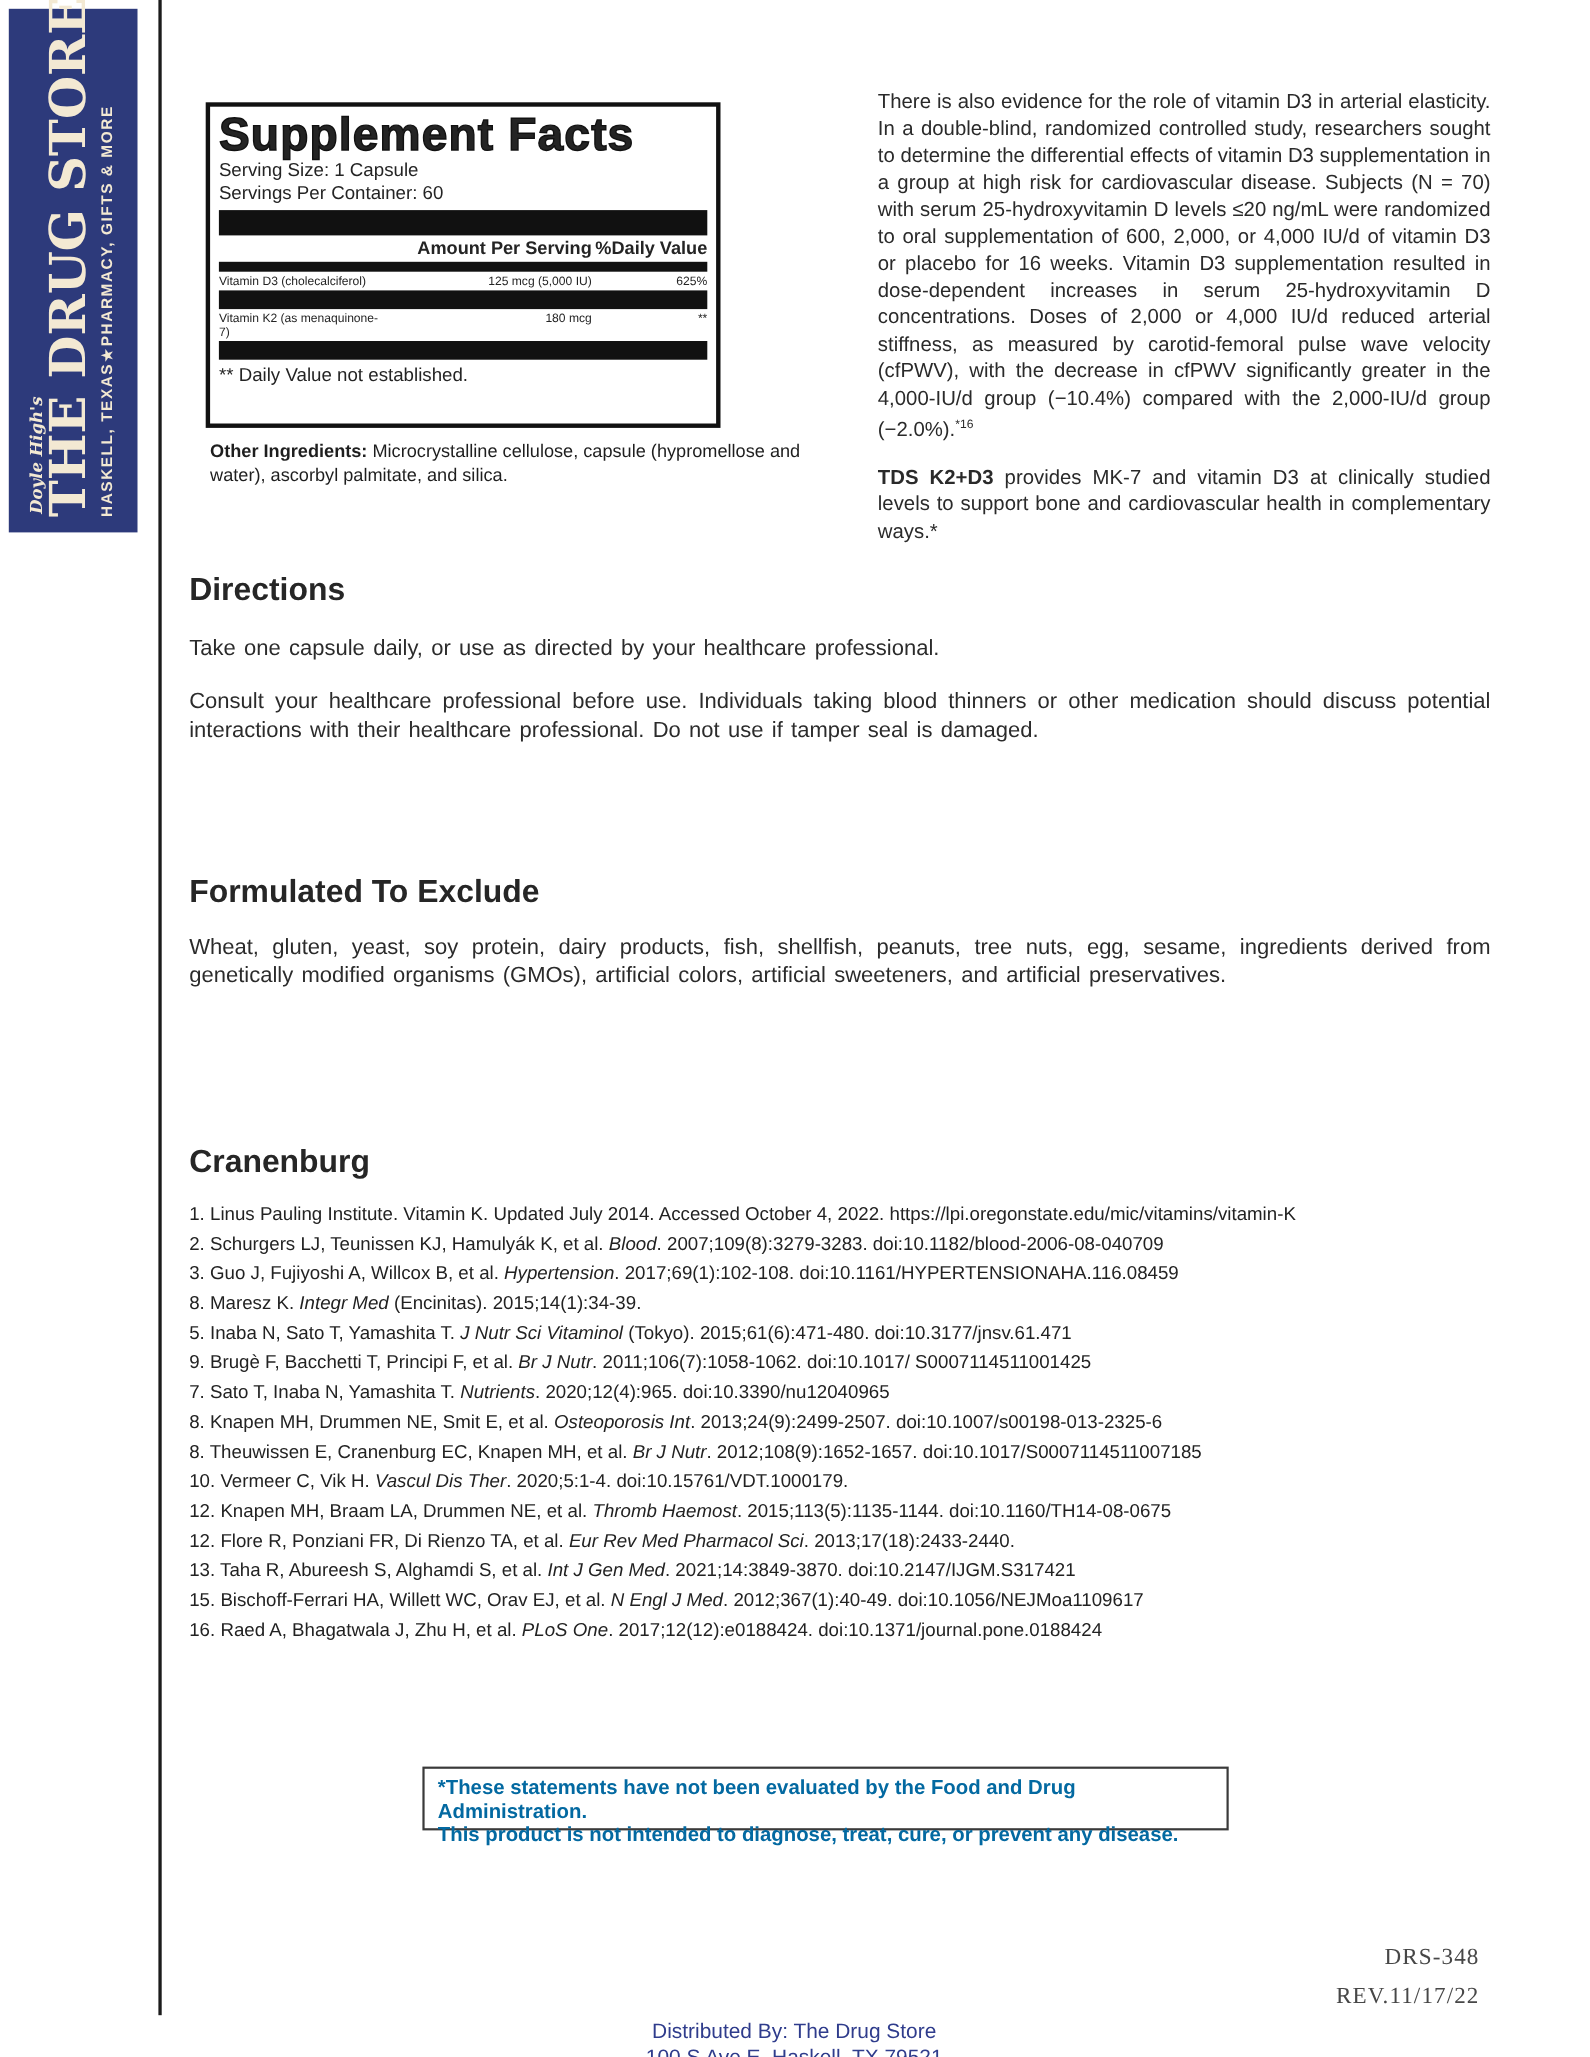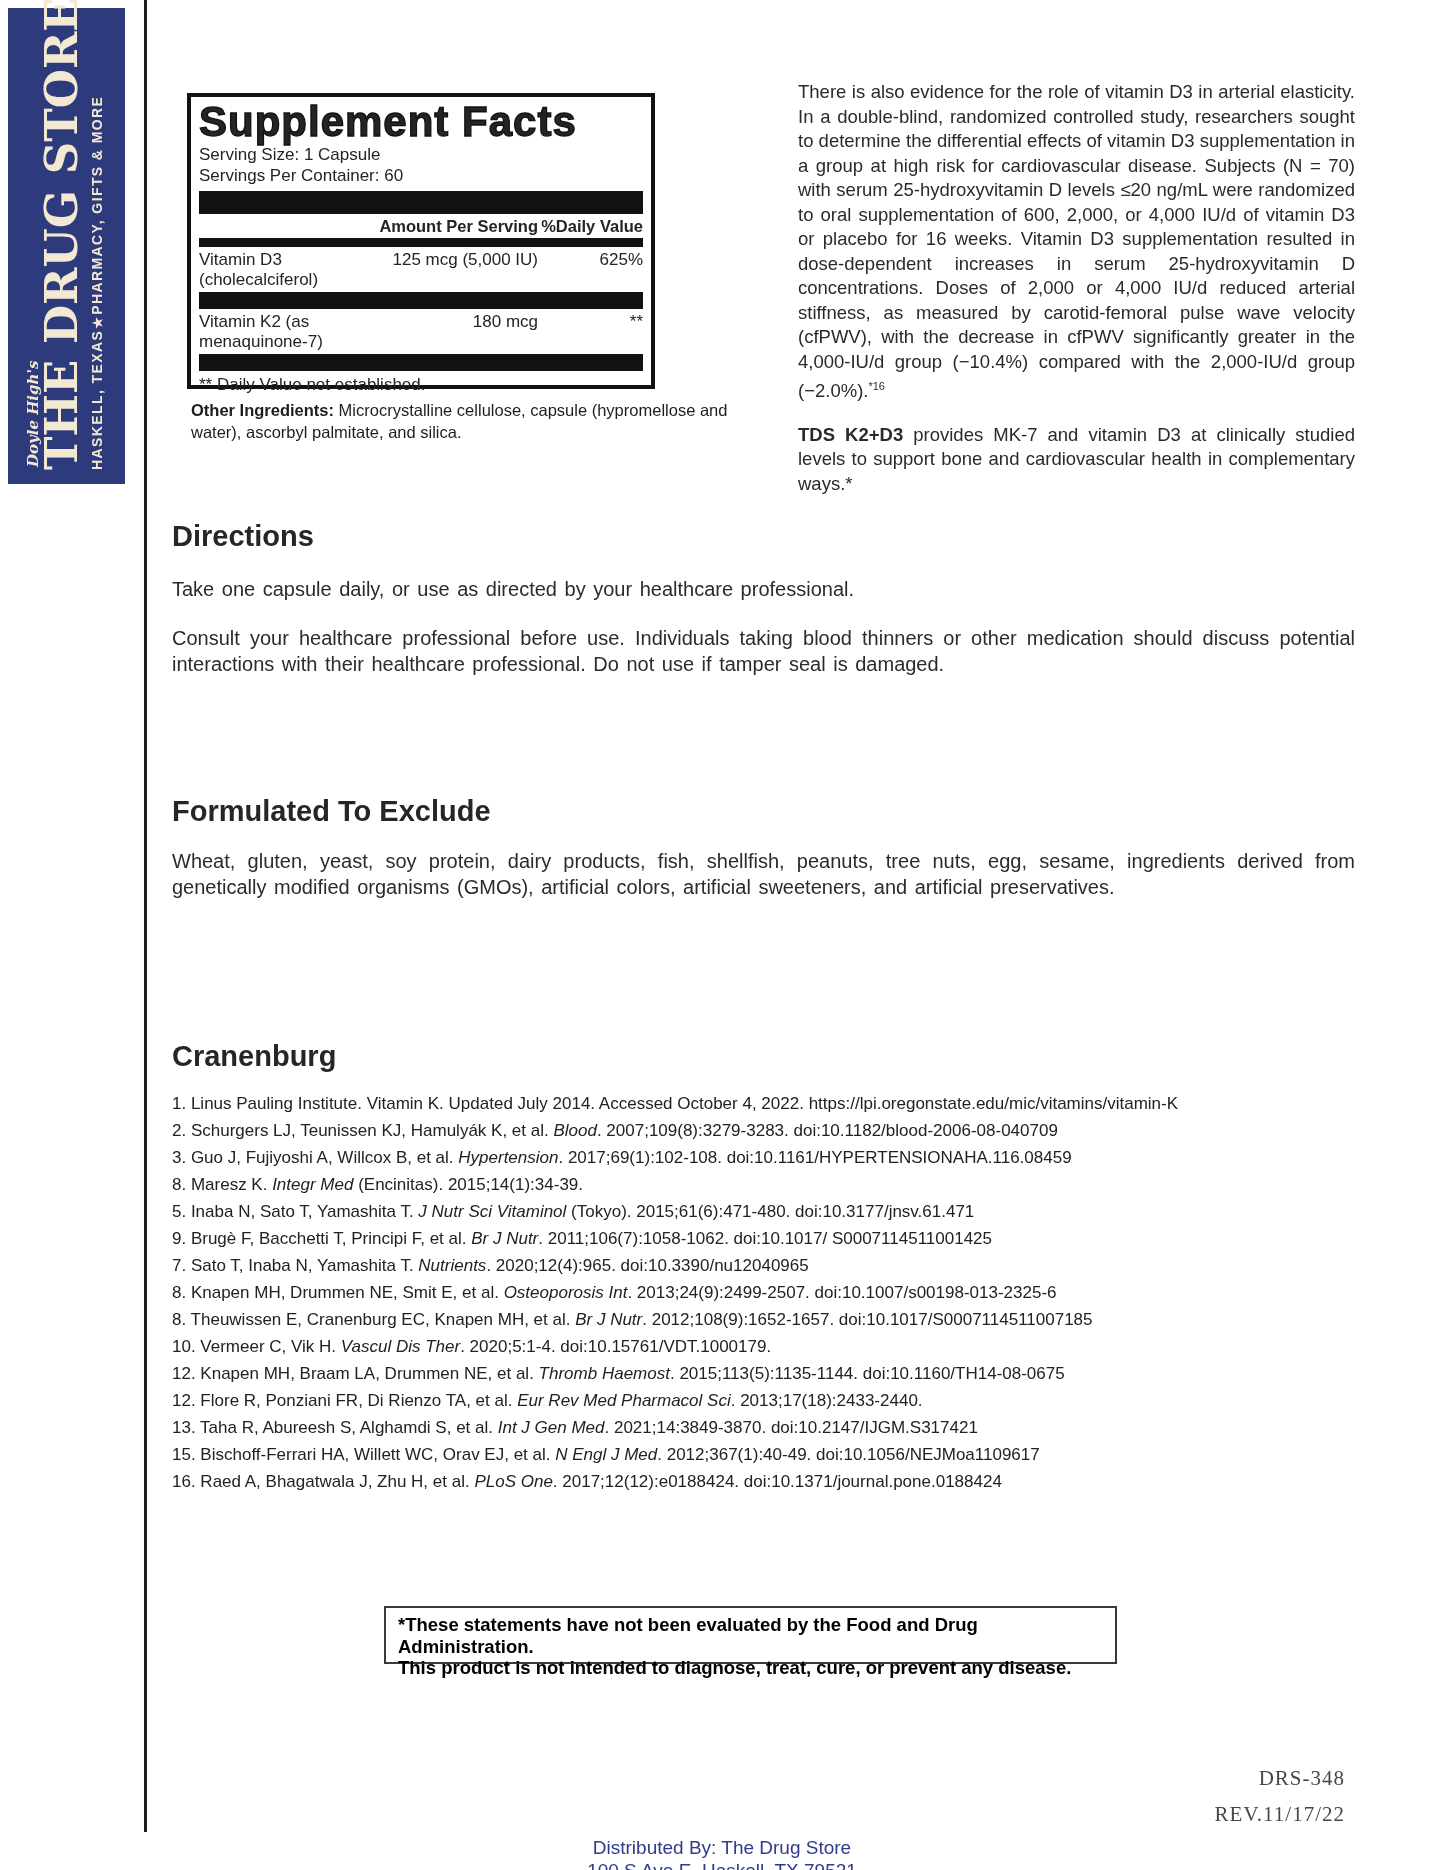--- a/index.html
+++ b/index.html
@@ -27,21 +27,21 @@
   .sf-box {
     position:absolute; left:187px; top:93px; width:468px; height:296px;
     border:4px solid #111; box-sizing:border-box; padding:2px 8px; background:#fff;
   }
   .sf-title { font-weight:bold; font-size:42px; letter-spacing:1px; line-height:1.08; -webkit-text-stroke:1.3px #111; white-space:nowrap; }
   .sf-serving { font-size:17px; line-height:21px; }
   .sf-bar { background:#111; }
   .bar-thick { height:23px; margin-top:5px; }
   .bar-thin  { height:9px; }
   .bar-mid   { height:17px; }
-  .sf-row  { display:flex; align-items:baseline; font-size:17px; padding:3px 0 2px 0; }
+  .sf-row  { display:flex; align-items:baseline; font-size:11px; padding:3px 0 2px 0; }
   .sf-name { flex:1; }
   .sf-amount { width:185px; text-align:right; }
   .sf-dv   { width:105px; text-align:right; }
   .sf-head { font-weight:bold; font-size:16.5px; }
   .sf-foot { font-size:17px; padding-top:4px; }
 
   .other-ing { position:absolute; left:191px; top:399px; width:562px; font-size:16.5px; line-height:22px; color:#1e1e1e; }
 
   
   .right-col { position:absolute; left:798px; top:80px; width:557px; }
@@ -54,21 +54,21 @@
 
   
   .refs-list { position:absolute; left:172px; top:1090px; width:1190px; font-size:17px; line-height:27px; color:#222; }
   .ref-item { white-space:nowrap; }
   .ref-item em { font-style:italic; }
 
   
   .disclaimer {
     position:absolute; left:384px; top:1606px; width:733px; height:58px;
     border:2px solid #3a3a3a; box-sizing:border-box; padding:6px 12px;
-    font-weight:bold; font-size:18.5px; line-height:21.5px; color:#000000;
+    font-weight:bold; font-size:18.5px; line-height:21.5px; color:#0369a1;
   }
 
   
   .footer-center { position:absolute; left:372px; top:1837px; width:700px; text-align:center; color:#2f3c8c; font-size:19px; line-height:22.5px; }
   .footer-right  { position:absolute; right:100px; top:1760px; text-align:right; font-family:"Liberation Serif", serif; font-size:21px; line-height:36px; color:#474747; letter-spacing:1px; }
 </style>
 </head>
 <body>
 
 <div class="page">

